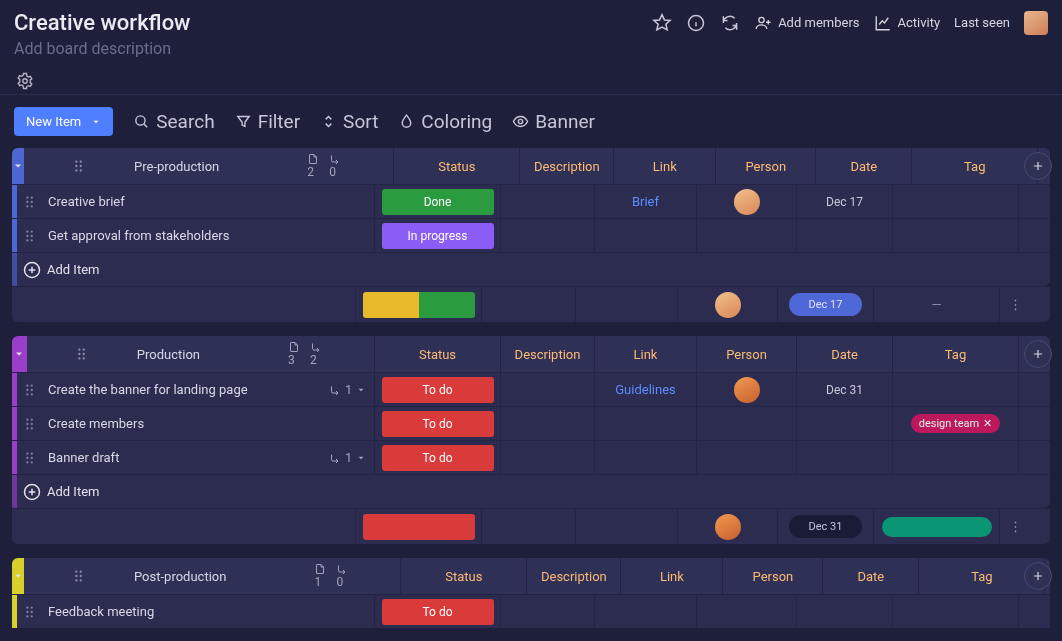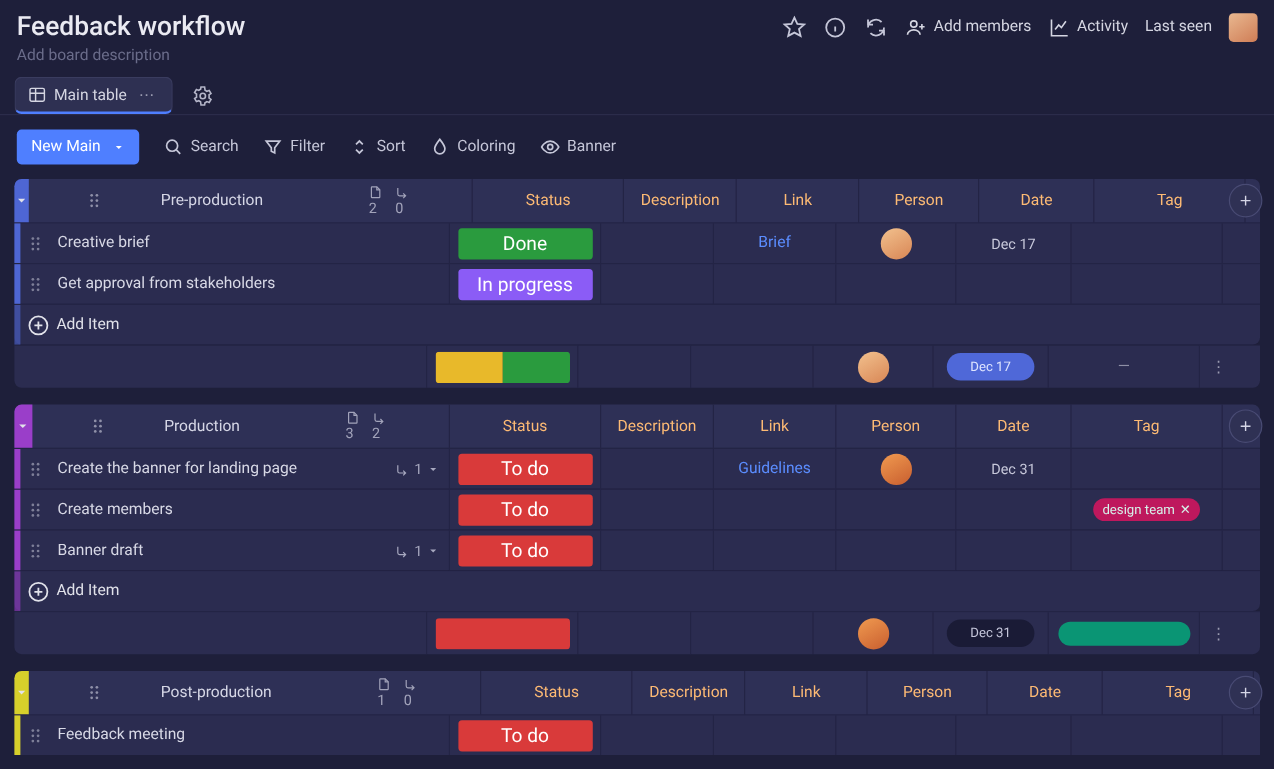--- a/index.html
+++ b/index.html
@@ -11,46 +11,46 @@
   width: 1062px;
   height: 641px;
   overflow: hidden;
 }
 .header { display:flex; align-items:center; padding:10px 14px 4px; gap:14px; }
 .title { font-size:22px; font-weight:500; color:#eaeaf2; flex:0 0 auto; }
 .spacer { flex:1; }
 .header-icon { width:20px; height:20px; display:inline-flex; align-items:center; justify-content:center; color:#c5c6d8; cursor:pointer; }
 .header-btn { display:inline-flex; align-items:center; gap:6px; color:#d5d6e2; cursor:pointer; font-size:13px; }
 .avatar-small { width:24px; height:24px; border-radius:4px; background:linear-gradient(145deg,#e9b890,#cf7d56); }
-.desc { color:#6a6c8a; font-size:13px; padding:0 14px 10px; cursor:text; }
+.desc { color:#6a6c8a; font-size:16px; padding:0 14px 10px; cursor:text; }
 .tabs-row { display:flex; align-items:center; gap:12px; padding:0 12px; border-bottom:1px solid #2b2c4a; }
 .tab { display:flex; align-items:center; gap:6px; background:#2e3052; border:1px solid #3a3c5f; border-radius:6px; padding:6px 10px; color:#d5d6e2; cursor:pointer; border-bottom:2px solid #4f7fff; }
 .tab-dots { color:#9a9bb0; cursor:pointer; padding:0 4px; }
 .gear { color:#b4b5c8; cursor:pointer; padding:4px; }
 .toolbar { display:flex; align-items:center; gap:20px; padding:12px 14px; }
 .new-item-btn { background:#4f7fff; color:#fff; border-radius:4px; padding:7px 12px; display:flex; align-items:center; gap:10px; cursor:pointer; font-size:13px; }
-.tool { display:flex; align-items:center; gap:6px; color:#c5c6d8; cursor:pointer; font-size:13px; }
+.tool { display:flex; align-items:center; gap:6px; color:#c5c6d8; cursor:pointer; font-size:19px; }
 svg { display:block; }
 .board { padding:0 12px 12px; overflow:auto; height:520px; }
 .group { margin-bottom:14px; position:relative; }
 .group-header { display:flex; align-items:center; background:#2e3056; border-radius:6px 6px 0 0; height:36px; position:relative;gap:44px; }
 .group-accent { width:30px; height:36px; border-radius:6px 0 0 0; display:flex; align-items:center; justify-content:center; cursor:pointer; }
 .group-drag { color:#8f90a8; cursor:grab; padding:0 6px; }
 .group-name { color:#d6d7e6; font-size:13px; flex:0 0 auto; }
 .group-meta { margin-left:auto; display:flex; align-items:center; gap:10px; color:#a2a3ba; font-size:12px; padding-right:8px; }
 .col-headers { display:flex; flex:0 0 auto; }
 .col { display:flex; align-items:center; justify-content:center; color:#fdba74; font-size:13px; border-left:1px solid #232445; height:36px; }
 .col-status{width:126px;} .col-desc{width:94px;} .col-link{width:102px;} .col-person{width:100px;} .col-date{width:96px;} .col-tag{width:126px;} .col-add{width:32px;}
 .row { display:flex; align-items:center; background:#2b2c50; height:34px; border-top:1px solid #232445; }
 .row-accent { width:5px; height:100%; }
 .row-drag { width:25px; display:flex; align-items:center; justify-content:center; color:#7e7f98; cursor:grab; }
 .row-name { flex:1; color:#d8d9e6; padding-left:6px; display:flex; align-items:center; gap:8px; }
 .row-sub { display:flex; align-items:center; gap:4px; color:#a7a8bf; font-size:12px; margin-right:8px; }
 .cell { display:flex; align-items:center; justify-content:center; height:100%; border-left:1px solid #232445; }
-.status-pill { width:112px; height:26px; border-radius:3px; display:flex; align-items:center; justify-content:center; color:#fff; font-size:16px; }
+.status-pill { width:112px; height:26px; border-radius:3px; display:flex; align-items:center; justify-content:center; color:#fff; font-size:12px; }
 .link-text { color:#5b8dff; text-decoration:none; cursor:pointer; }
 .avatar { width:26px; height:26px; border-radius:50%; background:linear-gradient(150deg,#f2c18e,#d88655); }
 .avatar.v2 { background:linear-gradient(150deg,#f09a50,#c85e2f); }
 .date-text { color:#c7c8da; font-size:12px; }
 .tag-chip { background:#be185d; color:#d6f2ea; font-size:11px; padding:3px 8px; border-radius:10px; display:flex; align-items:center; gap:4px; }
 .add-item-row { display:flex; align-items:center; background:#2b2c50; height:34px; border-top:1px solid #232445; border-radius:0 0 6px 6px; }
 .add-icon { width:30px; display:flex; justify-content:center; }
 .summary-row { display:flex; align-items:center; background:#2b2c50; height:36px; border-top:1px solid #232445; border-radius:0 0 6px 6px; margin-top:0; }
 .summary-row .spacer-left { width:343px; }
 .sum-bar { width:112px; height:26px; border-radius:3px; overflow:hidden; display:flex; }
@@ -58,21 +58,21 @@
 .date-chip.dark { background:#1a1b36; color:#c5c6da; }
 .dash { color:#8e8fa6; }
 .more-dots { color:#9a9bb0; cursor:pointer; }
 .add-col-btn { width:28px; height:28px; border-radius:50%; background:#2f3154; border:1px solid #494b74; display:flex; align-items:center; justify-content:center; color:#d5d6e6; cursor:pointer; position:absolute; right:-2px; top:4px; }
 .tag-bar { width:110px; height:20px; background:#0a9574; border-radius:10px; }
 </style>
 </head>
 <body>
 
 <div class="header">
-  <div class="title">Feedback workflow</div>
+  <div class="title">Creative workflow</div>
   <div class="spacer"></div>
   <span class="header-icon">
       <svg width="20" height="20" viewBox="0 0 24 24" fill="none" stroke="currentColor" stroke-width="1.8">
         <path d="M12 2l2.9 6.3 6.9.6-5.2 4.6 1.6 6.8L12 17l-6.2 3.3 1.6-6.8L2.2 8.9l6.9-.6z"></path>
       </svg>
     </span>
   <span class="header-icon">
       <svg width="20" height="20" viewBox="0 0 24 24" fill="none" stroke="currentColor" stroke-width="1.8">
         <circle cx="12" cy="12" r="9"></circle>
         <path d="M12 11v5M12 8h.01"></path>
@@ -96,39 +96,31 @@
       </svg>
       <span>Activity</span>
     </span>
   <span class="header-btn">Last seen</span>
   <div class="avatar-small"></div>
 </div>
 
 <div class="desc">Add board description</div>
 
 <div class="tabs-row">
-  <div class="tab">
-    <svg width="16" height="16" viewBox="0 0 24 24" fill="none" stroke="currentColor" stroke-width="1.8">
-        <rect x="3" y="4" width="18" height="16" rx="2"></rect>
-        <path d="M3 10h18M10 4v16"></path>
-      </svg>
-    <span>Main table</span>
-    <span class="tab-dots">⋯</span>
-  </div>
   <span class="gear">
       <svg width="18" height="18" viewBox="0 0 24 24" fill="none" stroke="currentColor" stroke-width="1.8">
         <circle cx="12" cy="12" r="3"></circle>
         <path d="M19 12a7 7 0 0 0-.1-1.2l2.2-1.6-2-3.4-2.6 1a7 7 0 0 0-2-1.2L14 2h-4l-.5 2.6a7 7 0 0 0-2 1.2l-2.6-1-2 3.4 2.2 1.6A7 7 0 0 0 5 12c0 .4 0 .8.1 1.2l-2.2 1.6 2 3.4 2.6-1a7 7 0 0 0 2 1.2L10 22h4l.5-2.6a7 7 0 0 0 2-1.2l2.6 1 2-3.4-2.2-1.6c.1-.4.1-.8.1-1.2z"></path>
       </svg>
     </span>
 </div>
 
 <div class="toolbar">
   <div class="new-item-btn">
-    <span>New Main</span>
+    <span>New Item</span>
     <svg width="10" height="10" viewBox="0 0 24 24" fill="currentColor">
         <path d="M6 9l6 6 6-6z"></path>
       </svg>
   </div>
   <div class="tool">
       <svg width="17" height="17" viewBox="0 0 24 24" fill="none" stroke="currentColor" stroke-width="2">
         <circle cx="10.5" cy="10.5" r="6.5"></circle>
         <path d="M20 20l-4.5-4.5"></path>
       </svg>
       <span>Search</span>

